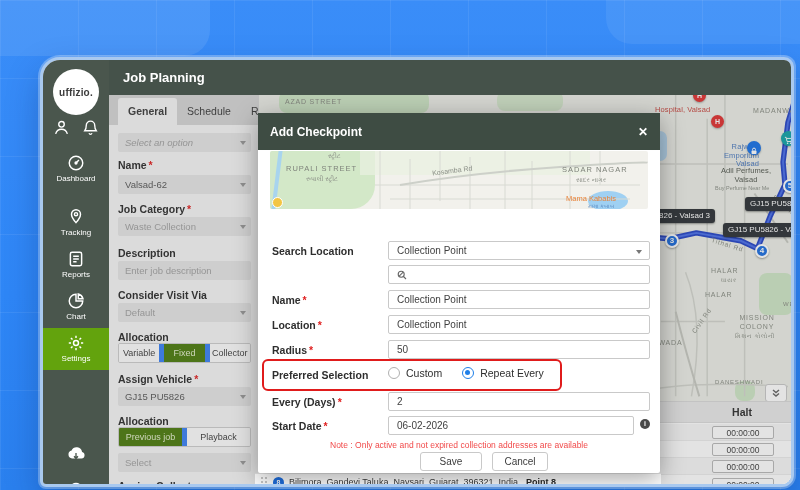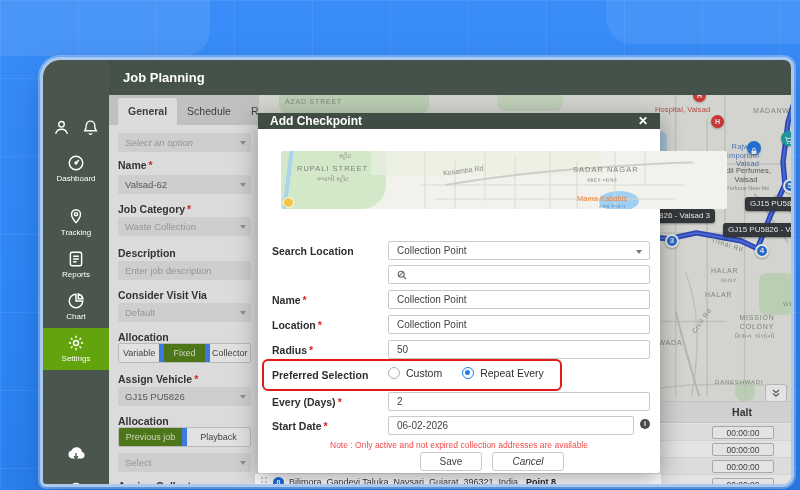--- a/index.html
+++ b/index.html
@@ -85,24 +85,24 @@
   .hrow:nth-child(odd){ background:#f7f7f7; }
   .tbox { position:absolute; right:17px; top:2px; width:62px; height:13px; border:1px solid #b9b9b9; border-radius:2px;
     background:#fff; font-size:8.5px; color:#3c3c3c; text-align:center; line-height:12px; }
 
   
   .dim { position:absolute; inset:0; background:rgba(78,82,78,.16); z-index:5; }
 
   
   .modal { position:absolute; left:149px; top:18px; width:402px; height:360px; background:#fff; z-index:10;
     box-shadow:0 6px 24px rgba(0,0,0,.35); border-radius:2px; }
-  .m-head { position:absolute; left:0; top:0; right:0; height:16px; background:#3e4c43; color:#fff;
+  .m-head { position:absolute; left:0; top:0; right:0; height:37px; background:#3e4c43; color:#fff;
     display:flex; align-items:center; padding:0 12px; font-size:12px; font-weight:bold; }
   .m-close { margin-left:auto; font-size:12px; font-weight:bold; cursor:pointer; }
-  .m-map { position:absolute; left:12px; top:38px; width:446px; height:58px; background:#f2f1ec; overflow:hidden; border-radius:2px;margin-left:11px; }
+  .m-map { position:absolute; left:12px; top:38px; width:378px; height:58px; background:#f2f1ec; overflow:hidden; border-radius:2px; }
   .m-map .lb { position:absolute; white-space:nowrap; }
   .m-lab { position:absolute; left:14px; font-size:10.5px; font-weight:bold; color:#2e2e2e; white-space:nowrap; }
   .m-inp { position:absolute; left:130px; width:262px; height:19px; border:1px solid #c9c9c9; border-radius:2px;
     background:#fff; font-size:10px; color:#3f3f3f; line-height:17px; padding:0 8px; white-space:nowrap; }
   .m-inp .car { position:absolute; right:7px; top:8px; width:0; height:0;
     border-left:3.5px solid transparent; border-right:3.5px solid transparent; border-top:4px solid #777; }
   .redbox { position:absolute; left:4px; top:246px; width:300px; height:32px; border:2.5px solid #e01b1b; border-radius:6px; z-index:3; }
   .radio { width:12px; height:12px; border-radius:50%; border:1.5px solid #b0b0b0; background:#fff; display:inline-block; }
   .radio.sel { border:1.5px solid #1f7fe8; position:relative; }
   .radio.sel::after { content:""; position:absolute; left:2px; top:2px; width:5px; height:5px; border-radius:50%; background:#1f7fe8; }
@@ -129,20 +129,23 @@
 </head>
 <body>
 
 <div class="grid"></div>
 <div class="decor tl"></div>
 <div class="decor tr"></div>
 
 <div class="window">
 
   <div class="sidebar">
+    <div class="logo">
+      <span>uffizio.</span>
+    </div>
     <div class="side-icons">
       <span>
         <svg width="17" height="17" viewBox="0 0 16 16" fill="none" stroke="#fff" stroke-width="1.3">
           <circle cx="8" cy="5" r="2.6"></circle>
             <path d="M2.5 14c.8-3 3-4.4 5.5-4.4s4.7 1.4 5.5 4.4"></path>
         </svg></span>
       <span>
         <svg width="17" height="17" viewBox="0 0 16 16" fill="none" stroke="#fff" stroke-width="1.3">
           <path d="M8 2a4 4 0 0 1 4 4c0 3 .8 4.2 1.4 5H2.6C3.2 10.2 4 9 4 6a4 4 0 0 1 4-4z"></path>
             <path d="M6.6 13.5a1.5 1.5 0 0 0 2.8 0"></path>
@@ -443,21 +446,21 @@
 
         <div class="m-lab" style="top:307px;">
           <span>Start Date</span><span class="req">*</span></div>
         <div class="m-inp" style="top:303px;width:246px;">
           <span>06-02-2026</span></div>
         <div class="info-i">i</div>
 
         <div class="note">Note : Only active and not expired collection addresses are available</div>
 
         <div class="mbtn" style="left:162px;width:62px;">Save</div>
-        <div class="mbtn" style="left:234px;width:72px;font-style:italic;">Cancel</div>
+        <div class="mbtn" style="left:234px;width:56px;">Cancel</div>
       </div>
 
       <div class="addr">
         <span class="drag">
             <i></i>
           </span>
         <span class="a-idx">8</span>
         <span class="a-txt">Bilimora, Gandevi Taluka, Navsari, Gujarat, 396321, India</span>
         <span class="a-pt">Point 8</span>
       </div>

